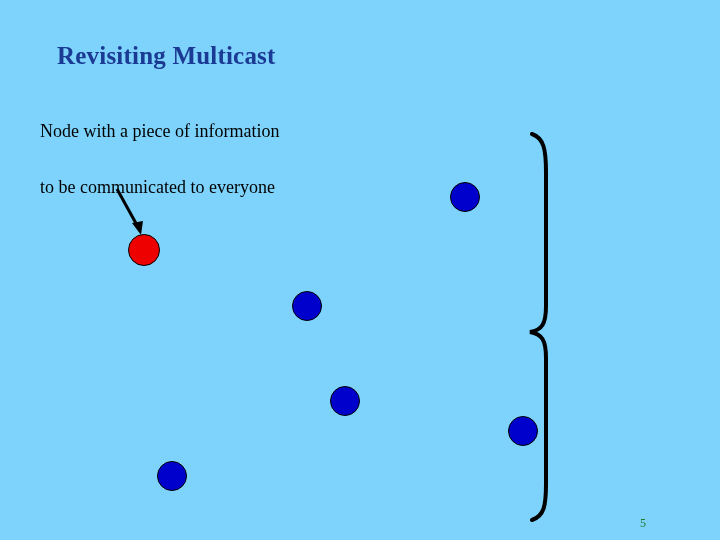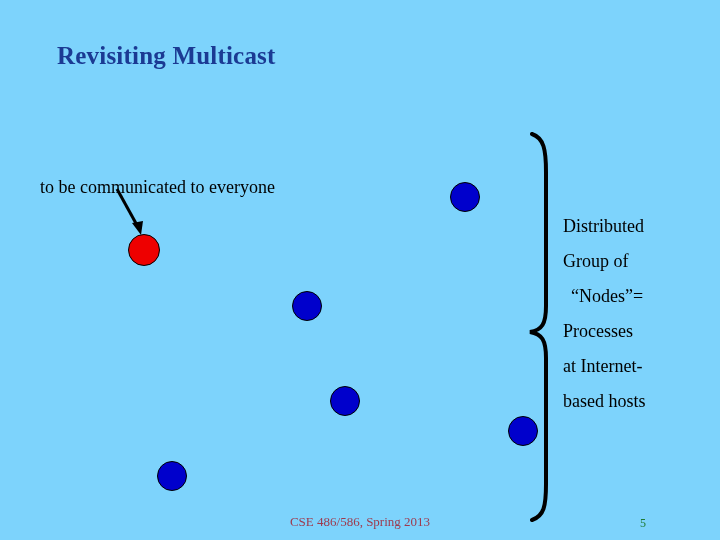--- a/index.html
+++ b/index.html
@@ -85,20 +85,21 @@
     color: #1f7a34;
   }
 </style>
 </head>
 <body>
 
 <div id="slide">
 
   <div id="slide-title">Revisiting Multicast</div>
 
+  <div class="body-line" id="src-line-1">Node with a piece of information</div>
   <div class="body-line" id="src-line-2">to be communicated to everyone</div>
 
   <svg id="arrow-svg" width="60" height="60" viewBox="0 0 60 60">
     <line x1="12" y1="6" x2="33" y2="44" stroke="#000000" stroke-width="3"></line>
     <polygon points="36,52 27,40 38,38" fill="#000000"></polygon>
   </svg>
 
   <div class="node red" style="left:128px; top:234px; width:32px; height:32px;"></div>
 
   <div class="node blue" style="left:450px; top:182px; width:30px; height:30px;"></div>
@@ -114,26 +115,17 @@
   <svg id="brace-svg" width="40" height="400" viewBox="0 0 40 400">
     <path d="M 12 6
              C 24 10, 26 22, 26 44
              L 26 178
              C 26 196, 22 202, 10 204
              C 22 206, 26 212, 26 230
              L 26 356
              C 26 378, 24 388, 12 392" fill="none" stroke="#000000" stroke-width="4" stroke-linecap="round"></path>
   </svg>
 
-  <div id="right-text">
-    <div class="rt-line">Distributed</div>
-    <div class="rt-line">Group of</div>
-    <div class="rt-line indent">“Nodes”=</div>
-    <div class="rt-line">Processes</div>
-    <div class="rt-line">at Internet-</div>
-    <div class="rt-line">based hosts</div>
-  </div>
 
-  <div id="footer-text">CSE 486/586, Spring 2013</div>
 
   <div id="page-number">5</div>
 
 </div>
 
 </body></html>

